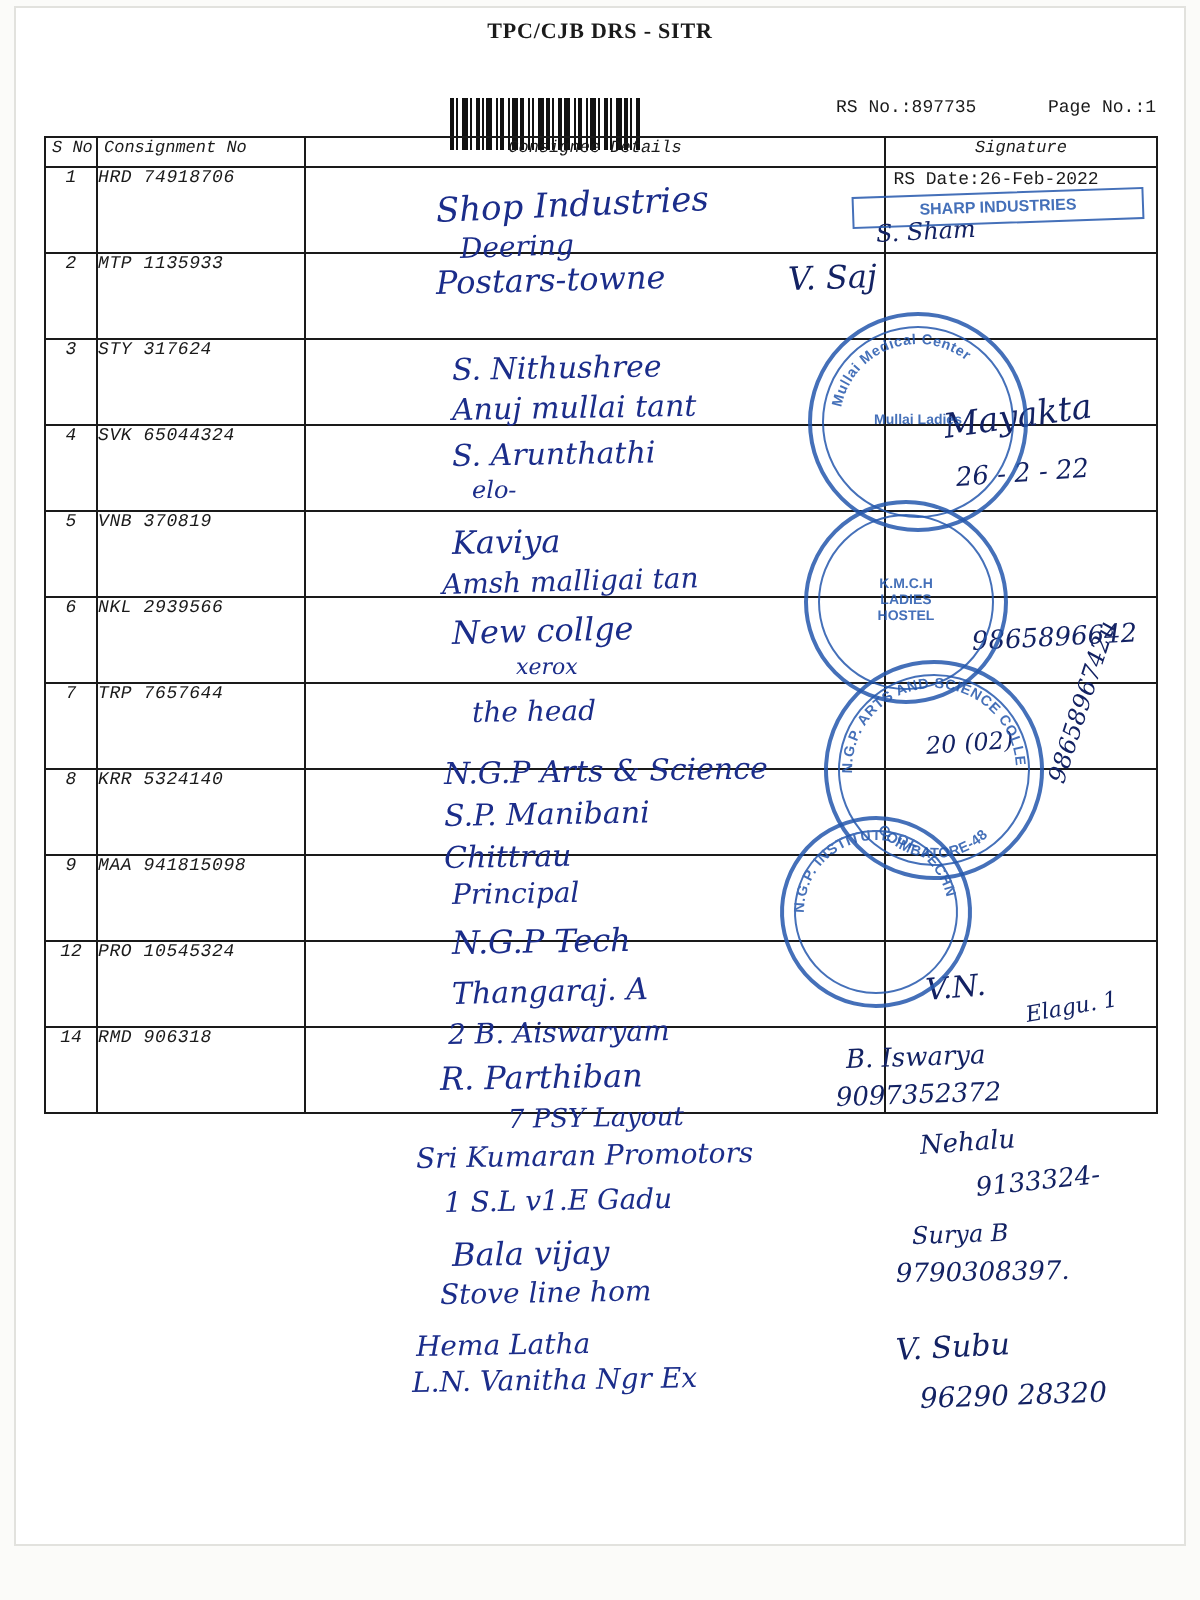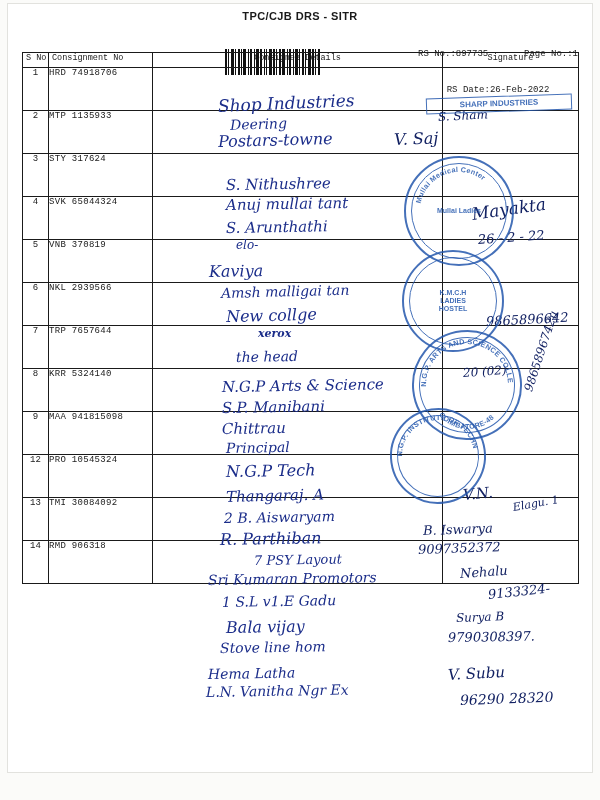--- a/index.html
+++ b/index.html
@@ -29,21 +29,21 @@
 
   
   .hdr {
     position: absolute;
     left: 14px;
     top: 6px;
     width: 556px;
   }
   .hdr-title {
     text-align: center;
-    font-family: Liberation Sans, sans-serif;
+    font-family: Liberation Serif, serif;
     font-size: 11px;
     font-weight: bold;
     letter-spacing: 0.4px;
     color: #1a1a1a;
   }
   .hdr-grid {
     display: flex;
     justify-content: space-between;
     margin-top: 2px;
   }
@@ -82,24 +82,25 @@
 
   .hdr-right-line {
     display: flex;
     justify-content: space-between;
   }
 
   
   table.grid {
     position: absolute;
     left: 14px;
-    top: 48px;
+    top: 64px;
     width: 556px;
     border-collapse: collapse;
     table-layout: fixed;
+    font-style: italic;
   }
   table.grid td, table.grid th {
     border: 1px solid #1a1a1a;
     padding: 0;
     vertical-align: top;
   }
   .c-sno   { width: 26px; }
   .c-cons  { width: 104px; }
   .c-det   { width: 290px; }
   .c-sign  { width: 136px; }
@@ -322,49 +323,43 @@
           <td></td>
           <td></td>
         </tr>
         <tr>
           <td class="sno">12</td>
           <td class="cons">PRO 10545324</td>
           <td></td>
           <td></td>
         </tr>
         <tr>
-          <td class="sno">13</td>
-          <td class="cons">TMI 30084092</td>
-          <td></td>
-          <td></td>
-        </tr>
-        <tr>
           <td class="sno">14</td>
           <td class="cons">RMD 906318</td>
           <td></td>
           <td></td>
         </tr>
       </tbody>
     </table>
 
     <div class="ink-layer">
 
       <div class="ink" style="left:210px; top:92px; font-size:17px; transform:rotate(-2.5deg);">Shop Industries</div>
       <div class="ink" style="left:222px; top:113px; font-size:14px; transform:rotate(-2deg);">Deering</div>
       <div class="ink" style="left:210px; top:128px; font-size:16px; transform:rotate(-1.5deg);">Postars-towne</div>
 
       <div class="ink" style="left:218px; top:172px; font-size:15px; transform:rotate(-1deg);">S. Nithushree</div>
       <div class="ink" style="left:218px; top:192px; font-size:15px; transform:rotate(-1deg);">Anuj mullai tant</div>
       <div class="ink" style="left:218px; top:215px; font-size:15px; transform:rotate(-1deg);">S. Arunthathi</div>
       <div class="ink" style="left:228px; top:234px; font-size:12px;">elo-</div>
 
-      <div class="ink" style="left:201px; top:258px; font-size:16px; transform:rotate(-1deg);">Kaviya</div>
+      <div class="ink" style="left:218px; top:258px; font-size:16px; transform:rotate(-1deg);">Kaviya</div>
       <div class="ink" style="left:213px; top:281px; font-size:14px; transform:rotate(-1.5deg);">Amsh malligai tan</div>
       <div class="ink" style="left:218px; top:303px; font-size:16px; transform:rotate(-1.5deg);">New collge</div>
-      <div class="ink" style="left:250px; top:323px; font-size:11px;font-weight:bold;">xerox</div>
+      <div class="ink" style="left:250px; top:323px; font-size:11px;">xerox</div>
       <div class="ink" style="left:228px; top:345px; font-size:14px; transform:rotate(-1deg);">the head</div>
 
       <div class="ink" style="left:214px; top:374px; font-size:15px; transform:rotate(-1deg);">N.G.P Arts &amp; Science</div>
       <div class="ink" style="left:214px; top:395px; font-size:15px; transform:rotate(-1deg);">S.P. Manibani</div>
       <div class="ink" style="left:214px; top:416px; font-size:15px; transform:rotate(-1deg);">Chittrau</div>
       <div class="ink" style="left:218px; top:436px; font-size:14px; transform:rotate(-1deg);">Principal</div>
       <div class="ink" style="left:218px; top:458px; font-size:16px; transform:rotate(-1deg);">N.G.P Tech</div>
 
       <div class="ink" style="left:218px; top:484px; font-size:15px; transform:rotate(-1.5deg);">Thangaraj. A</div>
       <div class="ink" style="left:216px; top:506px; font-size:14px; transform:rotate(-1deg);">2 B. Aiswaryam</div>

